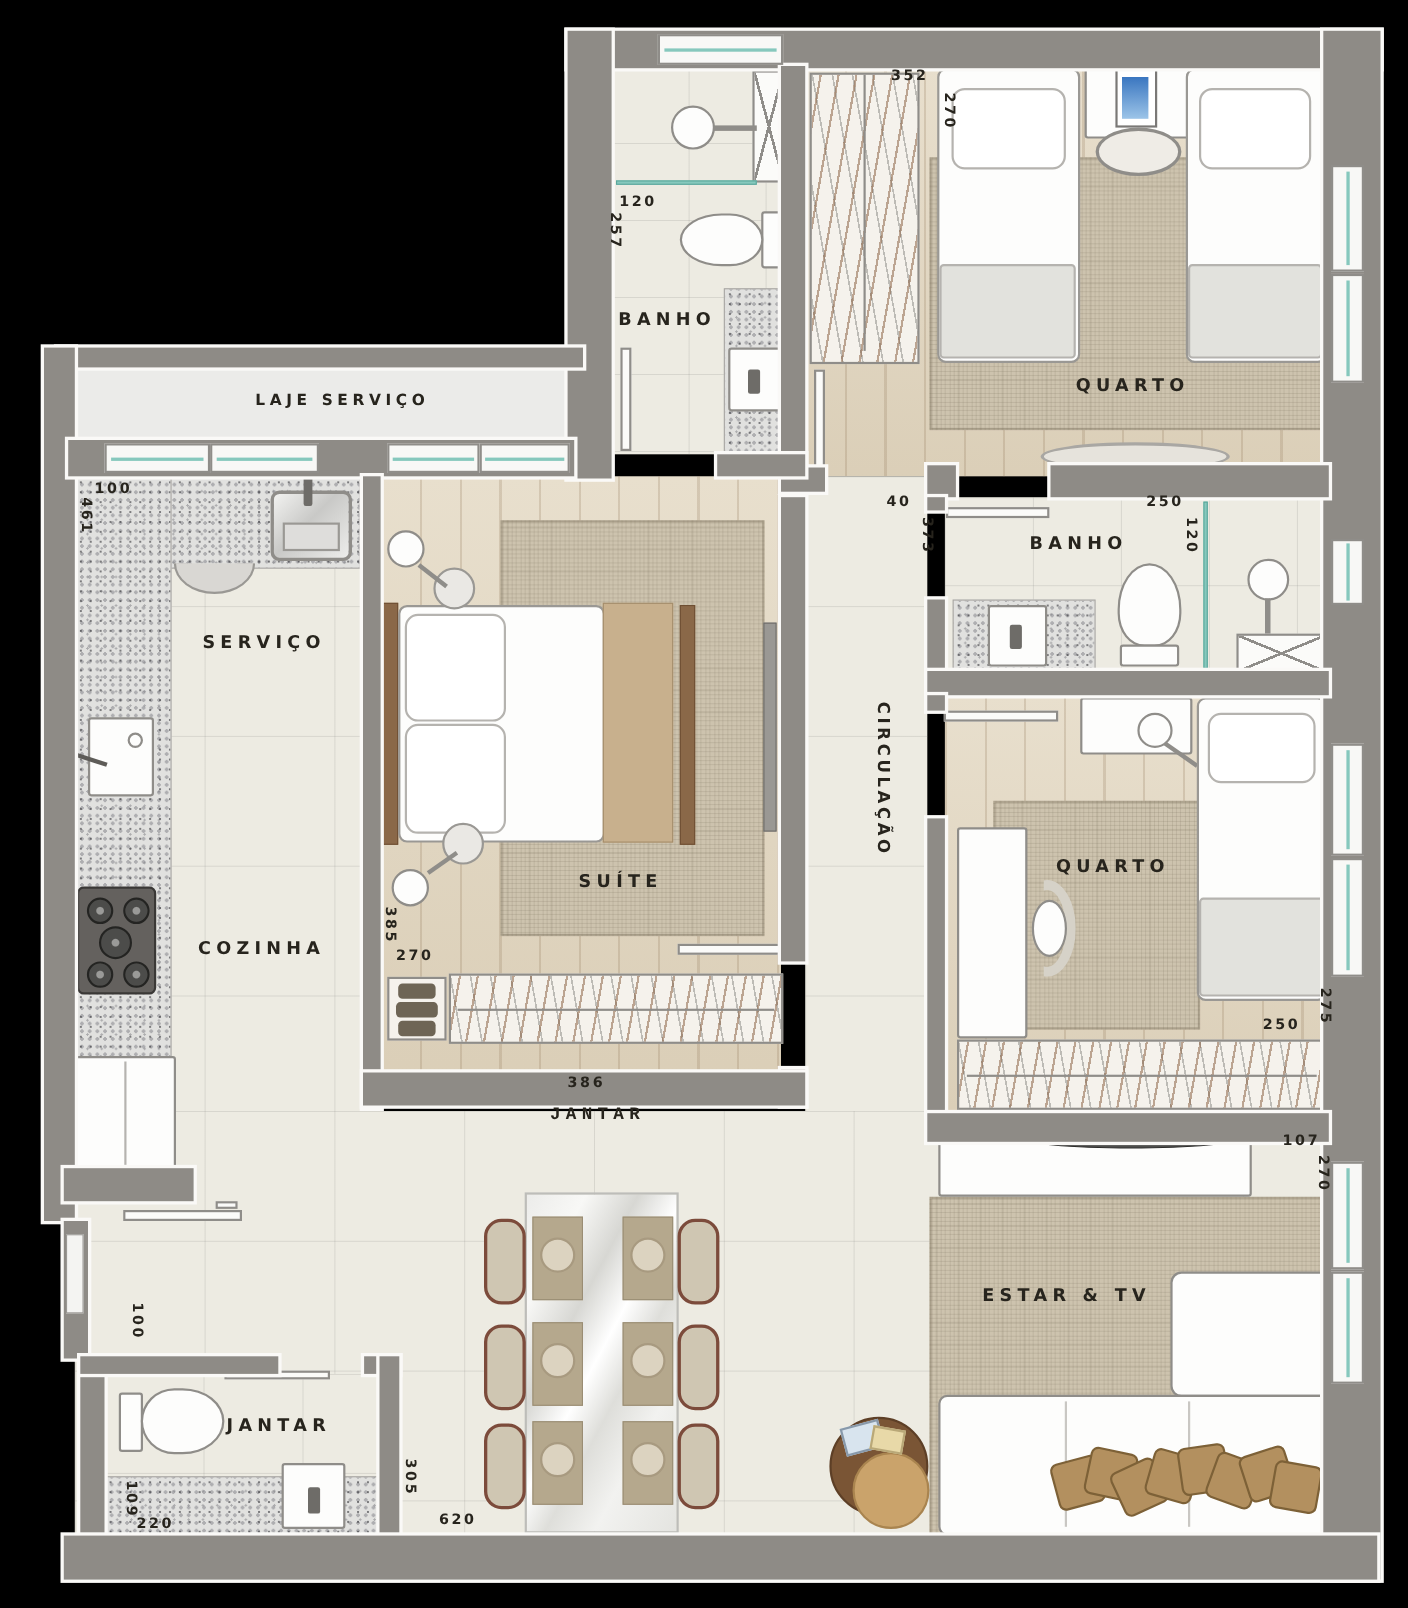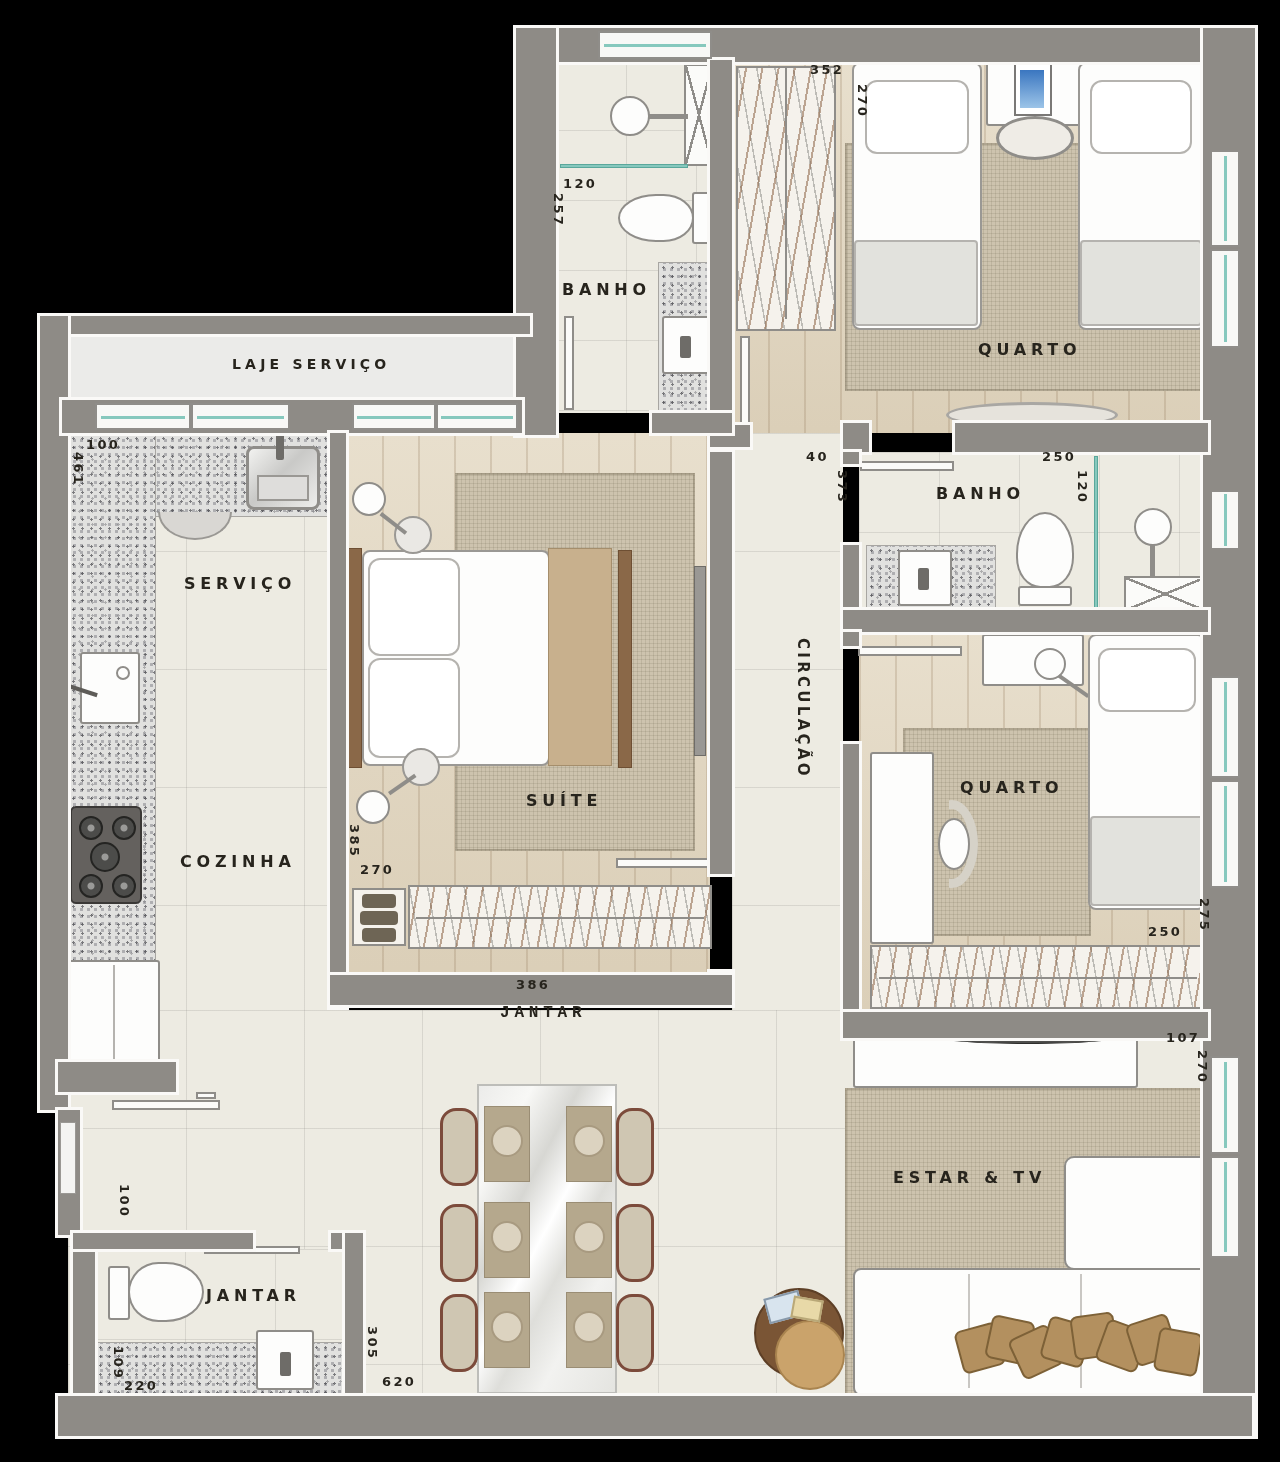--- a/index.html
+++ b/index.html
@@ -330,15 +330,15 @@
   <span class="dim" style="left:360px;top:862px;">270</span>
   <span class="dim" style="left:516px;top:977px;">386</span>
   <span class="dim" style="left:1148px;top:924px;">250</span>
   <span class="dim v" style="left:1212px;top:898px;">275</span>
   <span class="dim" style="left:1166px;top:1030px;">107</span>
   <span class="dim v" style="left:1210px;top:1050px;">270</span>
   <span class="dim v" style="left:132px;top:1184px;">100</span>
   <span class="dim v" style="left:126px;top:1346px;">109</span>
   <span class="dim" style="left:124px;top:1378px;">220</span>
   <span class="dim v" style="left:380px;top:1326px;">305</span>
-  <span class="dim" style="left:382px;top:1374px;">620</span>
+  <span class="dim" style="left:399px;top:1374px;">620</span>
 
 </div>
 
 </body></html>

